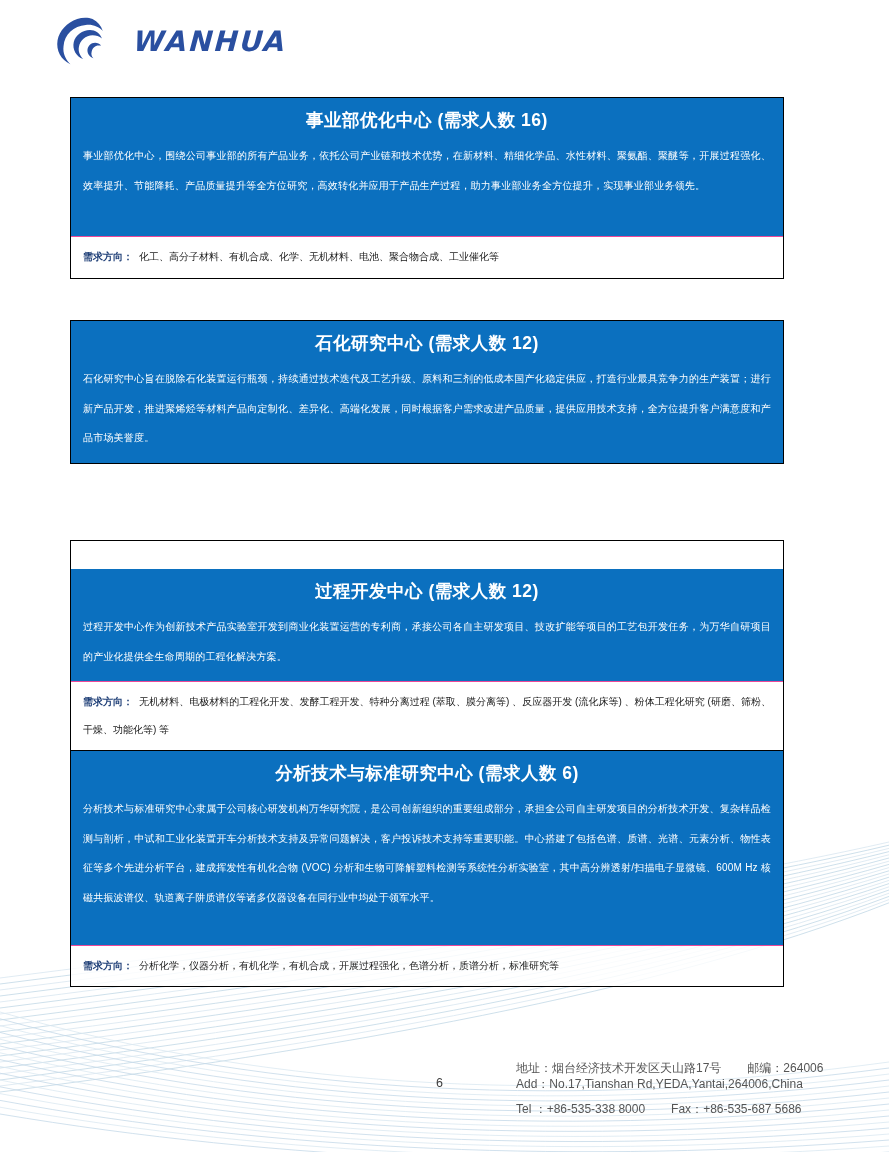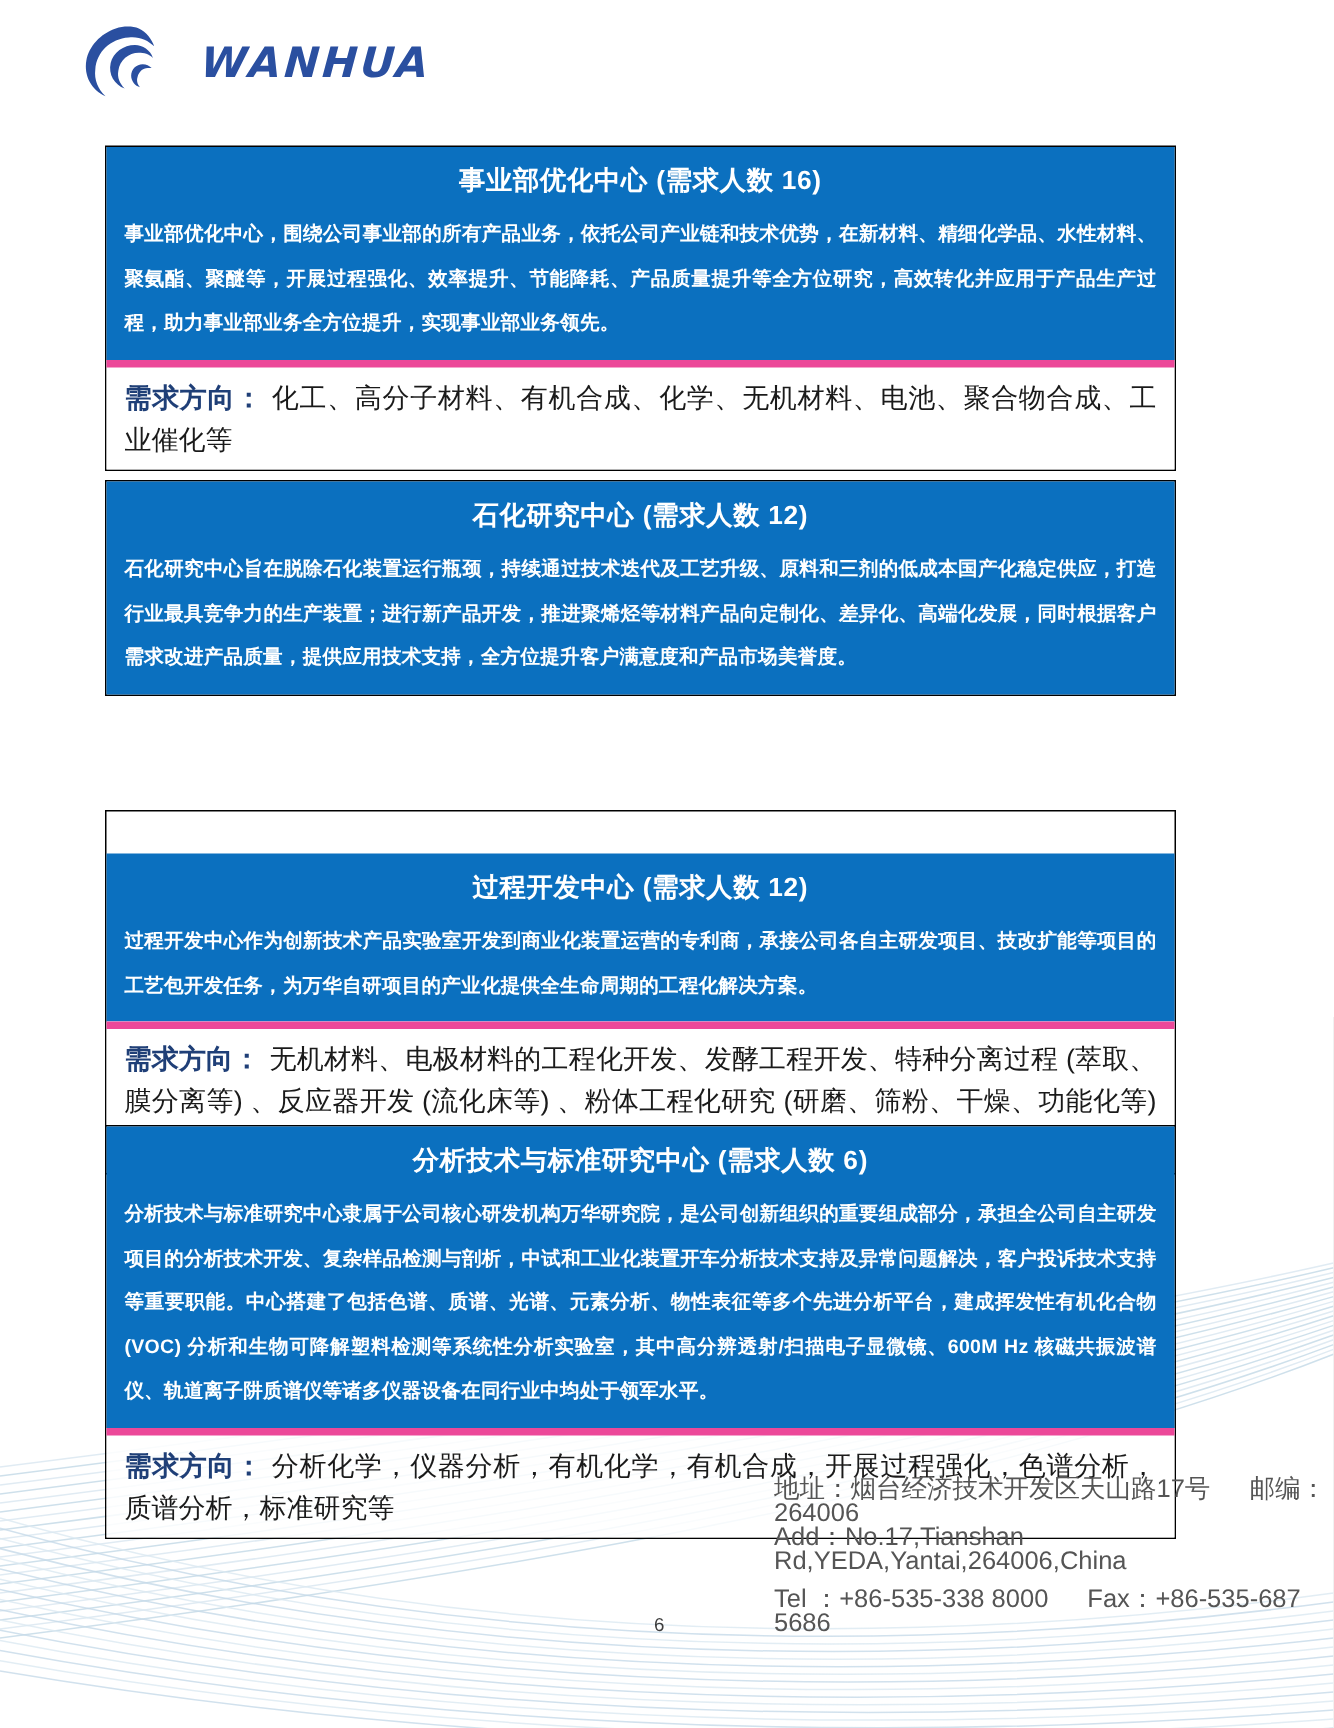--- a/index.html
+++ b/index.html
@@ -16,32 +16,32 @@
     font-family:"DejaVu Sans","Liberation Sans",sans-serif;
     font-weight:bold; font-style:italic; font-size:28px; letter-spacing:2px;
     color:#2a4fa0; transform:skewX(-4deg); line-height:1;
   }
   
   .waves { position:absolute; left:0; top:0; width:889px; height:1152px; z-index:0; pointer-events:none; }
   
   .card { position:absolute; left:70px; width:714px; z-index:1; border:1px solid #000; background:transparent; }
   .card-blue { background:#0b70bf; color:#ffffff; padding:9px 12px 10px 12px; }
   .card-title { text-align:center; font-size:17.5px; font-weight:bold; line-height:26px; margin-bottom:8px; letter-spacing:0.5px; }
-  .card-body { font-size:13px; line-height:29.5px; text-align:justify; letter-spacing:0.2px;font-weight:bold; }
+  .card-body { font-size:10px; line-height:29.5px; text-align:justify; letter-spacing:0.2px; }
   .card-demand {
-    background:rgba(255,255,255,0.82); border-top:5px solid #ec4899;
-    padding:6px 12px; font-size:18px; line-height:28px; color:#1a1a1a; text-align:justify;
+    background:rgba(255,255,255,0.82); border-top:1px solid #ec4899;
+    padding:6px 12px; font-size:10px; line-height:28px; color:#1a1a1a; text-align:justify;
   }
   .demand-label { color:#1f3f77; font-weight:bold; margin-right:6px; }
   .c1 { top:97px; }  .c1 .card-blue { min-height:138px; } .c1 .card-demand { min-height:42px; }
   .c2 { top:320px; } .c2 .card-blue { min-height:132px; } .c2 .card-demand { min-height:42px; }
   .c3 { top:540px; } .c3 .card-blue { min-height:104px;margin-top:28px; } .c3 .card-demand { min-height:64px; }
   .c4 { top:750px; } .c4 .card-blue { min-height:194px; } .c4 .card-demand { min-height:38px; }
   
-  .contact { position:absolute; left:516px; top:985px; z-index:1; color:#555; font-size:17px; line-height:16px; }
+  .contact { position:absolute; left:516px; top:1060px; z-index:1; color:#555; font-size:12px; line-height:16px; }
   .contact-group { margin-bottom:9px; }
   .contact .lbl { display:inline-block; }
   .contact .gap { display:inline-block; width:26px; }
   .page-number { position:absolute; left:436px; top:1076px; z-index:1; color:#3d3d3d; font-size:12.5px; }
 </style>
 </head>
 <body>
 
 <div class="page">
 

